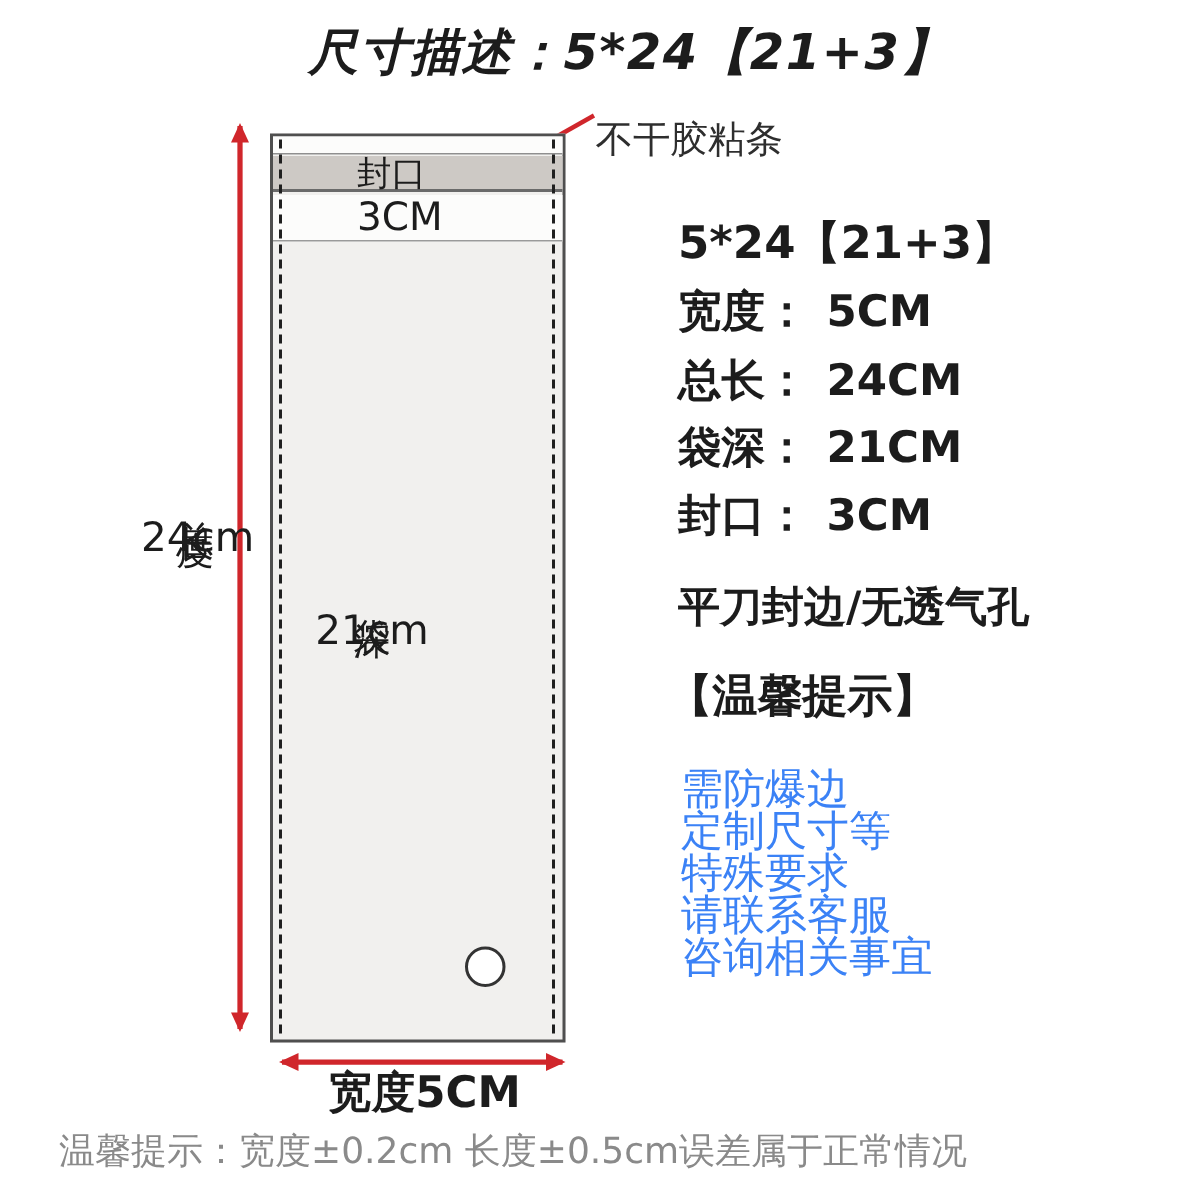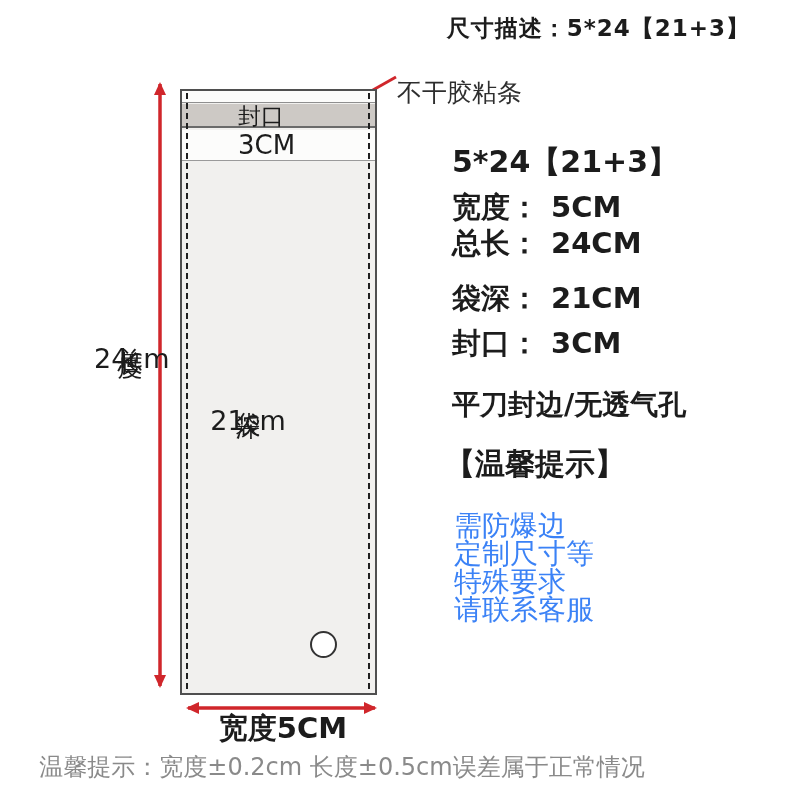--- a/index.html
+++ b/index.html
@@ -18,22 +18,23 @@
     font-family:"DejaVu Sans","Liberation Sans",sans-serif;
     color:var(--text);
     position:relative;
     overflow:hidden;
   }
   .abs{position:absolute;}
 
   
   .page-title{
     left:90px;top:13px;width:660px;
-    text-align:right;font-size:23px;font-weight:700;
+    text-align:center;font-size:33px;font-weight:700;
     letter-spacing:1px;
+    font-style:italic;
   }
 
   
   .callout-label{
     left:397px;top:76px;font-size:25px;font-weight:400;color:#2e2e2e;
   }
 
   
   svg.arrows{left:0;top:0;width:800px;height:800px;pointer-events:none;}
 
@@ -69,21 +70,21 @@
   
   .width-label{
     left:188px;top:709px;width:190px;text-align:center;
     font-size:29px;font-weight:600;
   }
 
   
   .spec-heading{left:452px;top:142px;font-size:30px;font-weight:700;}
   .spec-row{font-size:29px;font-weight:700;left:452px;}
   .spec-row .val{margin-left:12px;}
-  .row-0{top:188px;} .row-1{top:224px;} .row-2{top:279px;} .row-3{top:324px;}
+  .row-0{top:188px;} .row-1{top:234px;} .row-2{top:279px;} .row-3{top:324px;}
   .edge-note{left:452px;top:386px;font-size:28px;font-weight:700;}
   .tips-heading{left:445px;top:444px;font-size:30px;font-weight:700;}
   .tips-list{left:454px;top:512px;font-size:28px;font-weight:400;color:#3b82f6;line-height:28px;list-style:none;}
 
   
   .footer-note{
     left:0;top:751px;width:684px;text-align:center;
     font-size:24px;color:var(--muted);font-weight:500;
   }
 </style>
@@ -150,15 +151,16 @@
 </div>
 
 <div class="abs edge-note">平刀封边/无透气孔</div>
 <div class="abs tips-heading">【温馨提示】</div>
 
 <ul class="abs tips-list">
   <li>需防爆边</li>
   <li>定制尺寸等</li>
   <li>特殊要求</li>
   <li>请联系客服</li>
+  <li>咨询相关事宜</li>
 </ul>
 
 <div class="abs footer-note">温馨提示：宽度±0.2cm 长度±0.5cm误差属于正常情况</div>
 
 </body></html>

